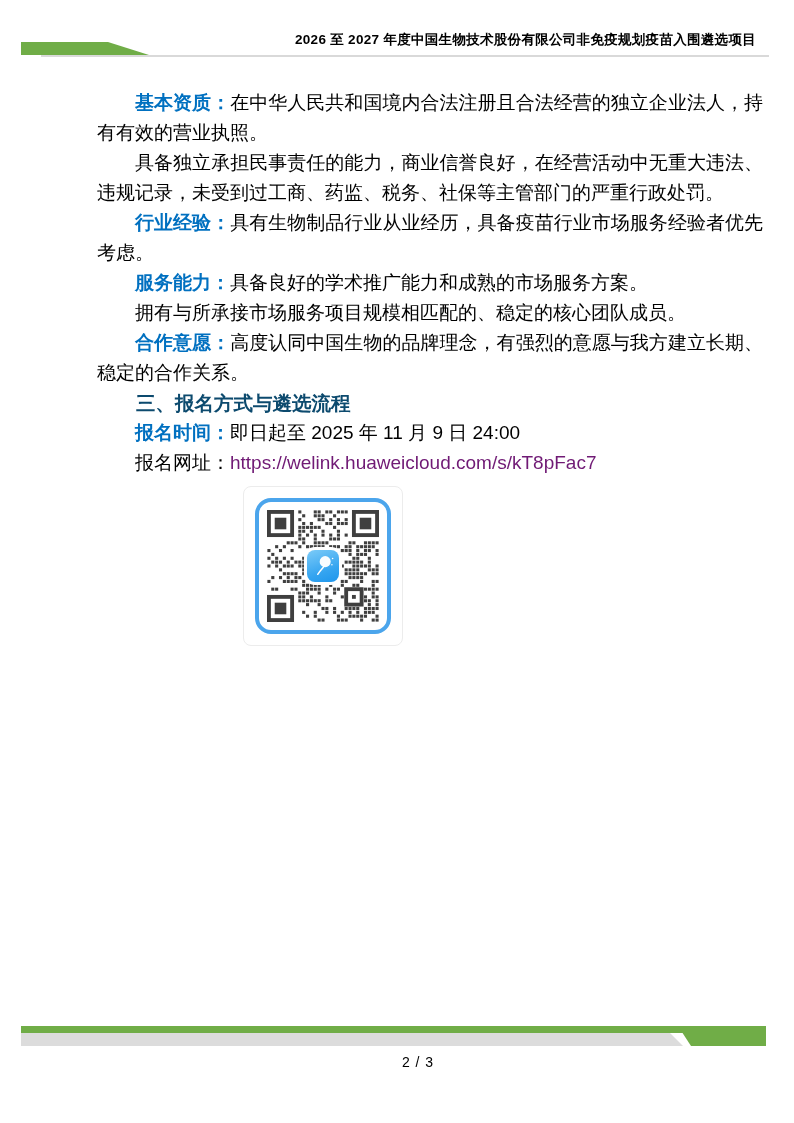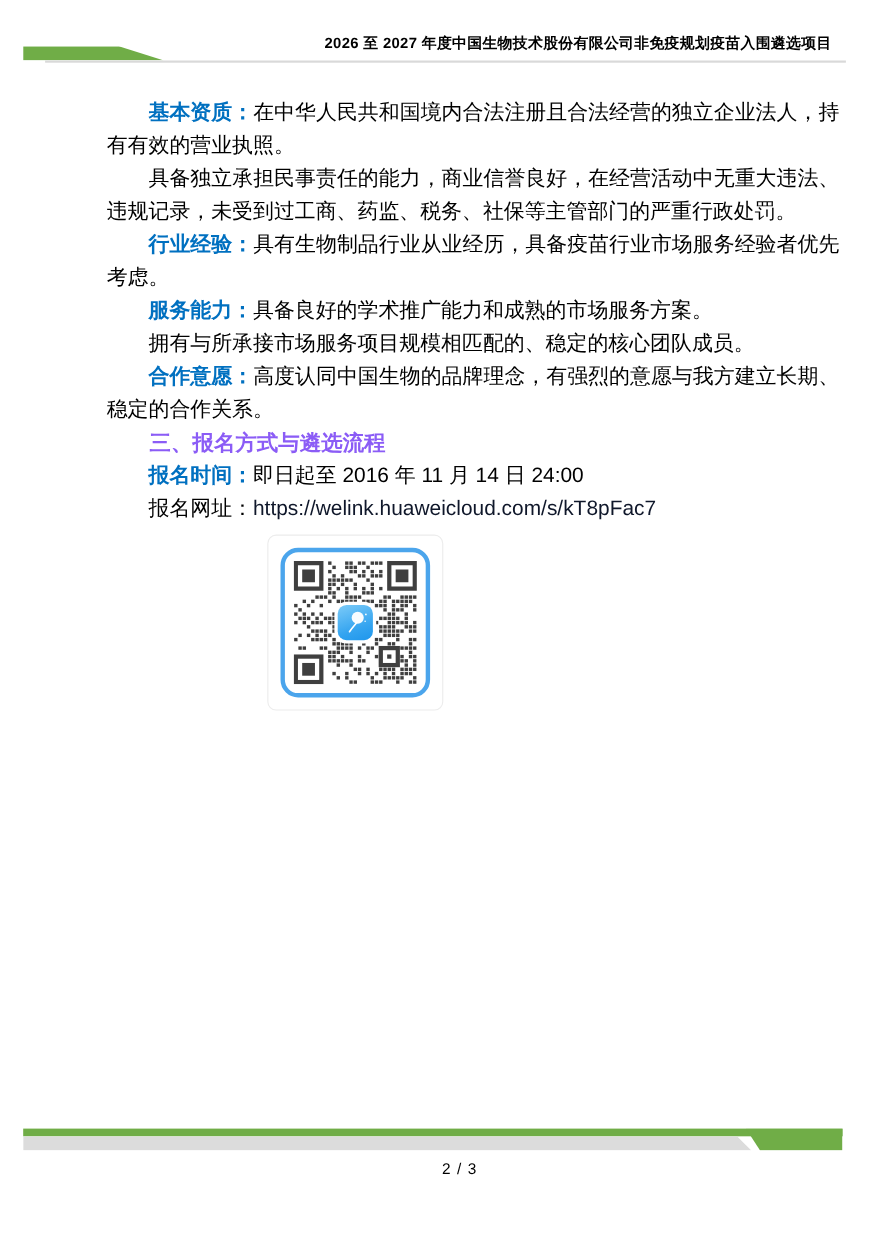--- a/index.html
+++ b/index.html
@@ -28,22 +28,22 @@
     background:#D9D9D9;
   }
   
   .body-col{
     position:absolute;left:76px;top:88px;width:666px;
     font-size:19px;line-height:30px;
     text-align:justify;
   }
   .body-col p{margin:0;text-indent:2em;word-break:break-all;}
   .lbl{color:#0070C0;font-weight:700;}
-  .heading{color:#8b5cf6;font-weight:700;font-size:19.5px;}
-  .url{color:#0f172a;}
+  .heading{color:#0c4a6e;font-weight:700;font-size:19.5px;}
+  .url{color:#701a75;}
   
   .qr-card{
     margin:8px 0 0 146px;
     width:160px;height:160px;box-sizing:border-box;
     background:#fff;border:1px solid #ECECEC;border-radius:8px;
     display:flex;align-items:center;justify-content:center;
   }
   .qr-frame{
     position:relative;
     width:136px;height:136px;box-sizing:border-box;
@@ -97,21 +97,21 @@
     <p><span class="lbl">行业经验：</span><span>具有生物制品行业从业经历，具备疫苗行业市场服务经验者优先考虑。</span></p>
 
     <p><span class="lbl">服务能力：</span><span>具备良好的学术推广能力和成熟的市场服务方案。</span></p>
 
     <p><span>拥有与所承接市场服务项目规模相匹配的、稳定的核心团队成员。</span></p>
 
     <p><span class="lbl">合作意愿：</span><span>高度认同中国生物的品牌理念，有强烈的意愿与我方建立长期、稳定的合作关系。</span></p>
 
     <p class="heading">三、报名方式与遴选流程</p>
 
-    <p><span class="lbl">报名时间：</span><span>即日起至 2016 年 11 月 14 日 24:00</span></p>
+    <p><span class="lbl">报名时间：</span><span>即日起至 2025 年 11 月 9 日 24:00</span></p>
 
 
     <p><span>报名网址：</span><span class="url">https://welink.huaweicloud.com/s/kT8pFac7</span></p>
 
 
     <div class="qr-card">
       <div class="qr-frame">
         <svg id="qr-svg" width="112" height="112" viewBox="0 0 29 29">
             <rect x="8.1" y="0.1" width="0.8" height="0.8" fill="#3F3F3F"></rect>
             <rect x="12.1" y="0.1" width="0.8" height="0.8" fill="#3F3F3F"></rect>

